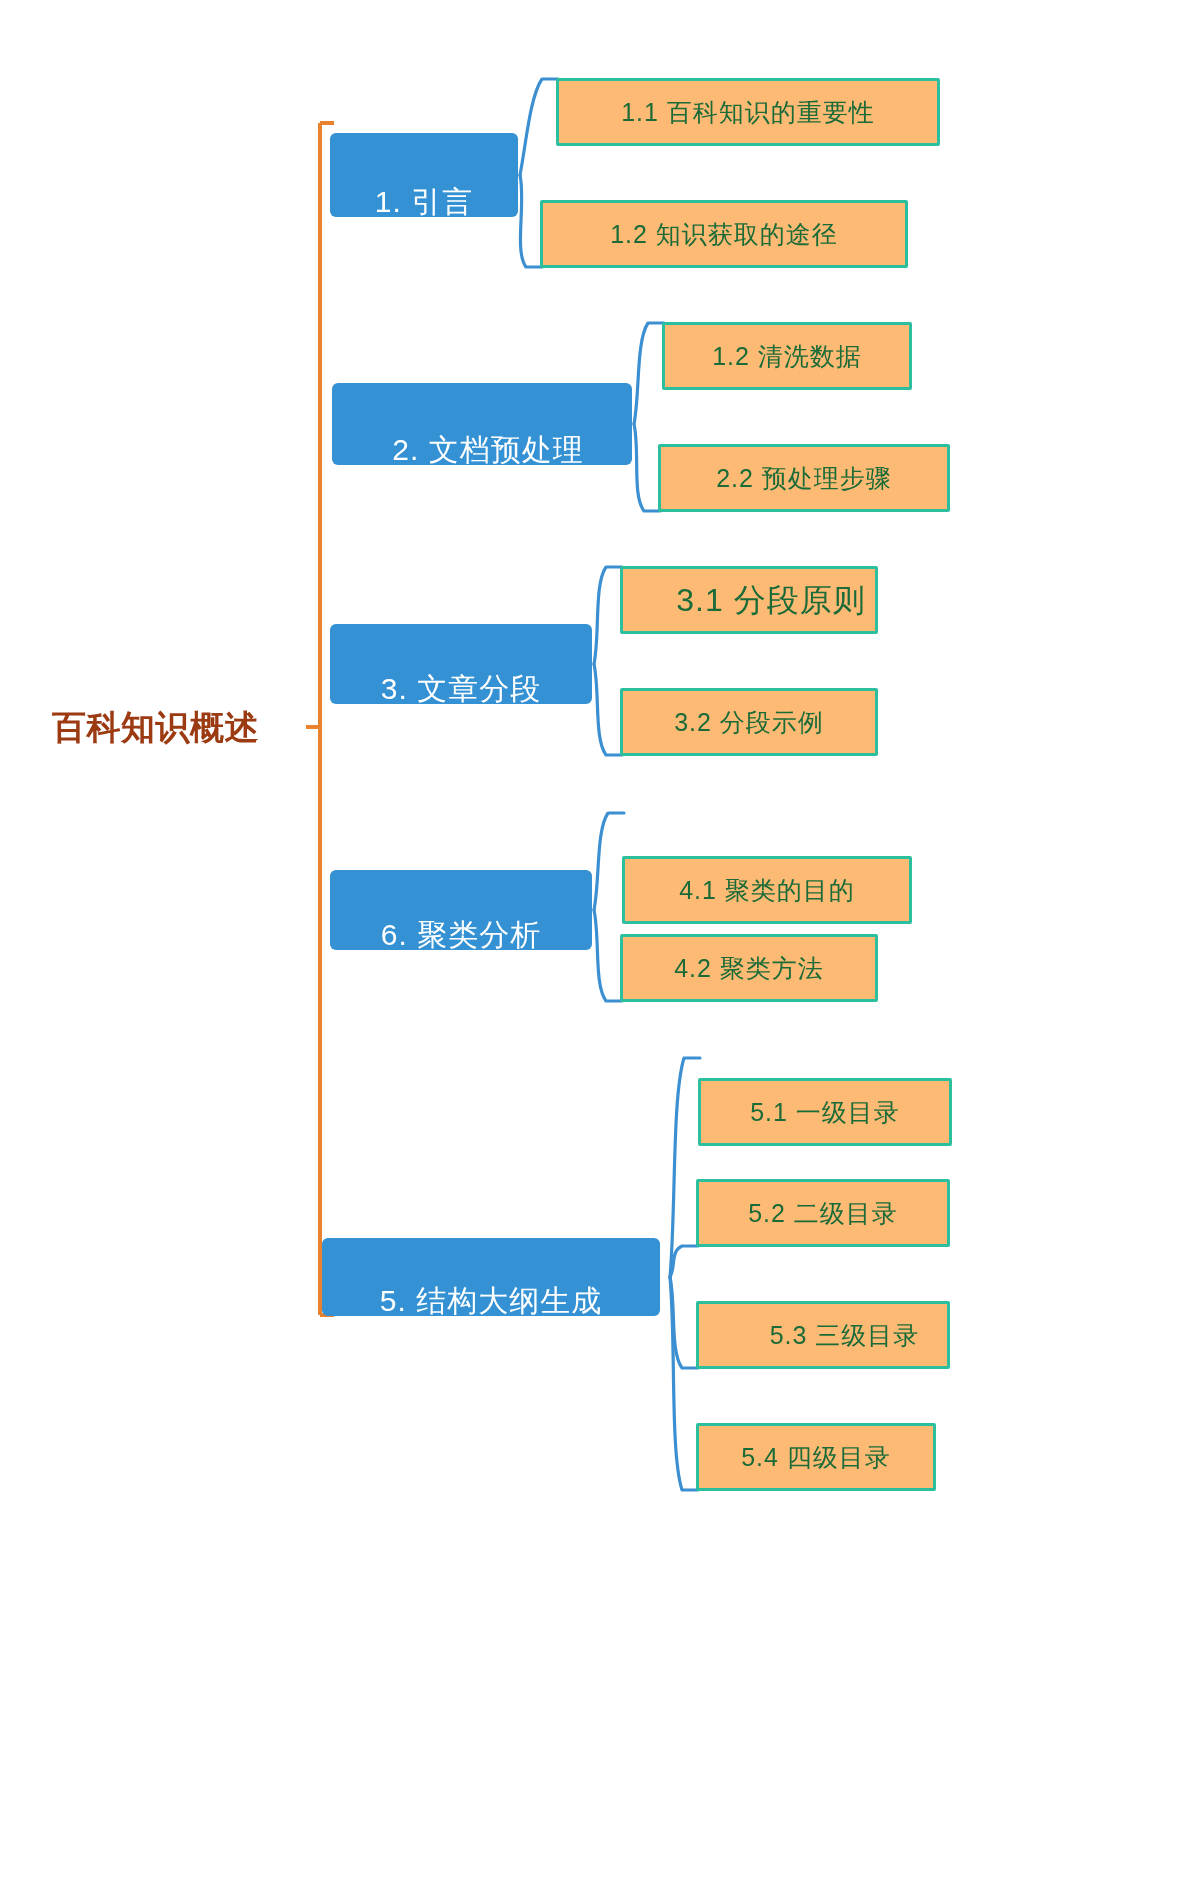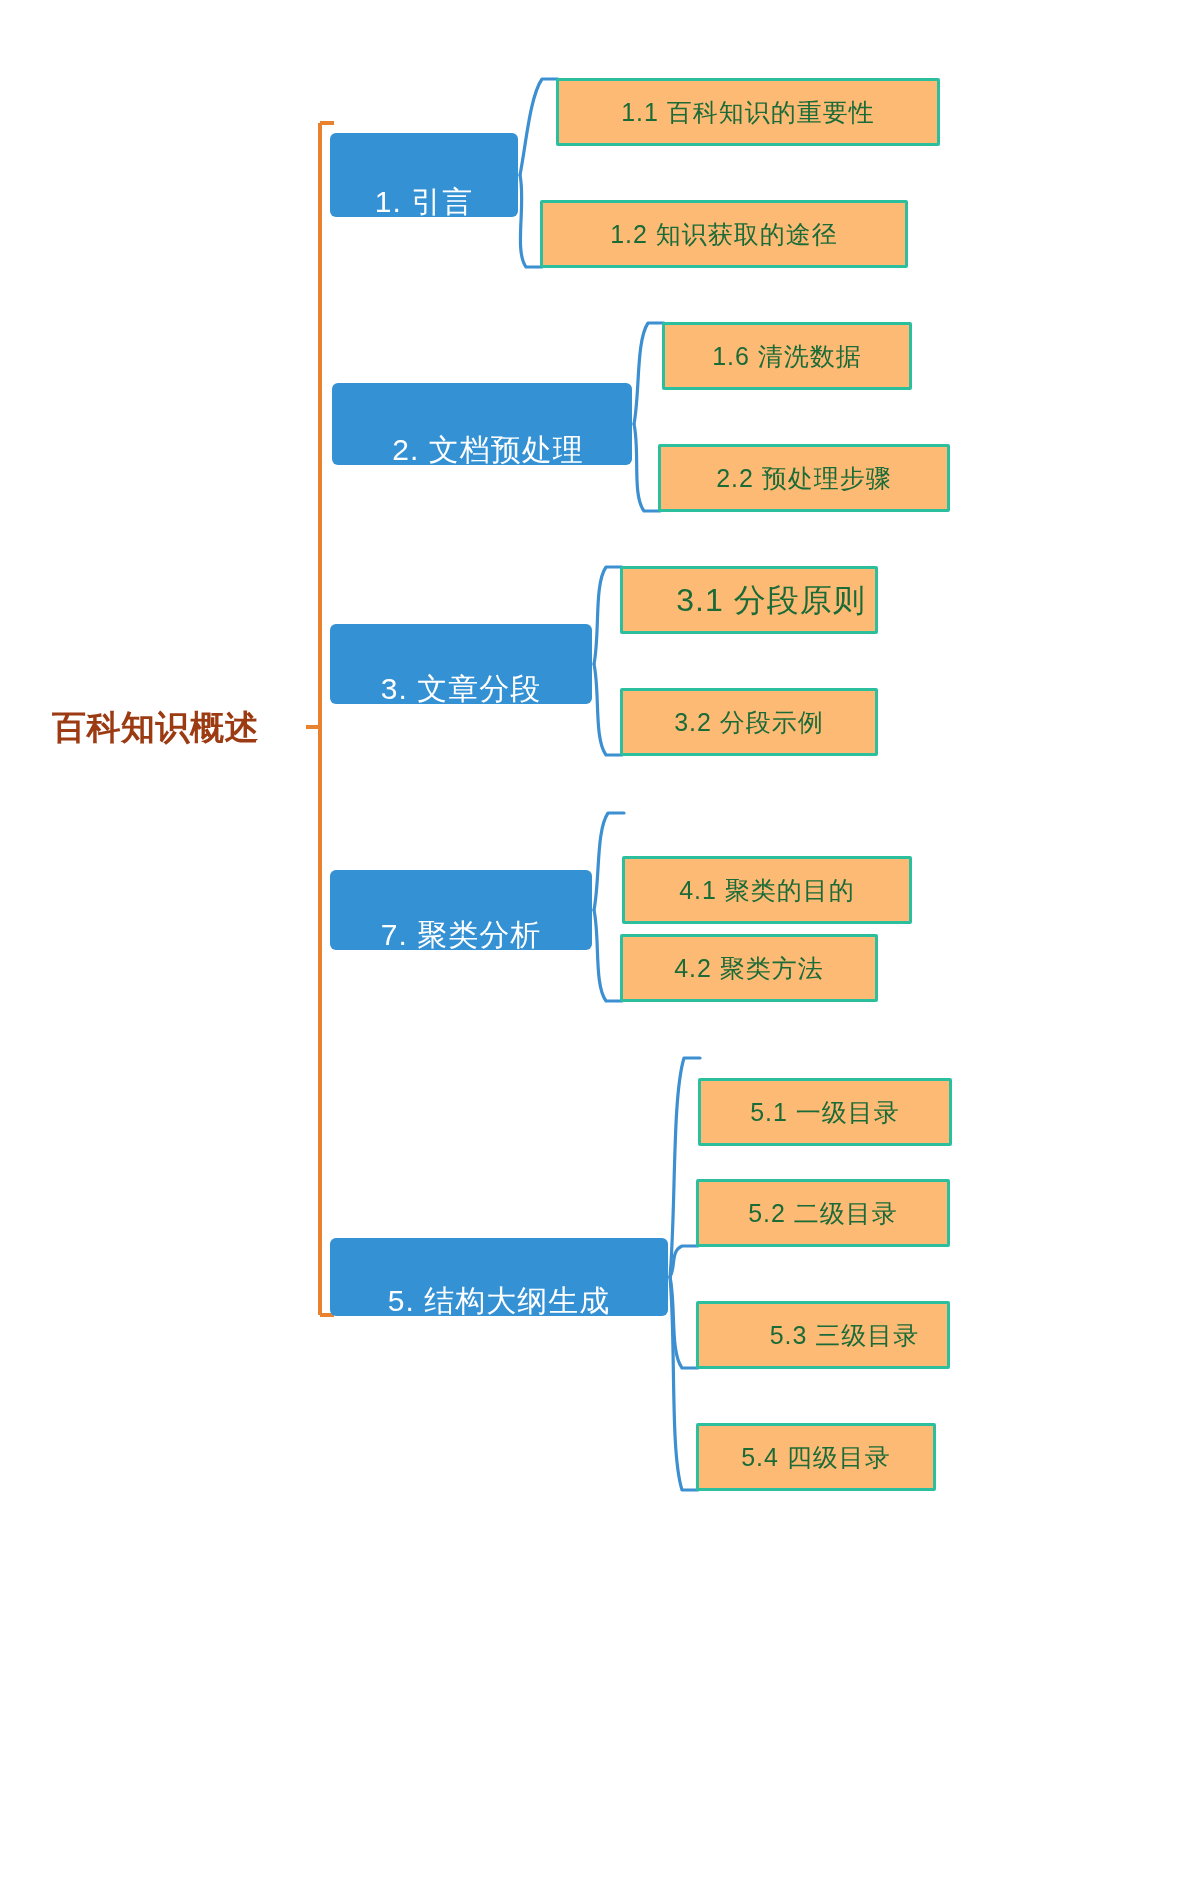--- a/index.html
+++ b/index.html
@@ -93,44 +93,44 @@
       <div class="leaf-box" style="left: 556px; top: 78px; width: 384px; height: 68px; border-width: 3px; border-color: rgb(43, 191, 158); color: rgb(26, 107, 55); font-size: 25px;">
         <span>1.1 百科知识的重要性</span>
       </div>
       <div class="leaf-box" style="left: 540px; top: 200px; width: 368px; height: 68px; border-width: 3px; border-color: rgb(43, 191, 158); color: rgb(26, 107, 55); font-size: 25px;">
         <span>1.2 知识获取的途径</span>
       </div>
       <div class="branch-box" style="left: 332px; top: 383px; width: 300px; height: 82px; background: rgb(51, 145, 212); font-size: 30px; padding-left: 12px;">
         <span>2. 文档预处理</span>
       </div>
       <div class="leaf-box" style="left: 662px; top: 322px; width: 250px; height: 68px; border-width: 3px; border-color: rgb(43, 191, 158); color: rgb(26, 107, 55); font-size: 25px;">
-        <span>1.6 清洗数据</span>
+        <span>1.2 清洗数据</span>
       </div>
       <div class="leaf-box" style="left: 658px; top: 444px; width: 292px; height: 68px; border-width: 3px; border-color: rgb(43, 191, 158); color: rgb(26, 107, 55); font-size: 25px;">
         <span>2.2 预处理步骤</span>
       </div>
       <div class="branch-box" style="left: 330px; top: 624px; width: 262px; height: 80px; background: rgb(51, 145, 212); font-size: 30px;">
         <span>3. 文章分段</span>
       </div>
       <div class="leaf-box" style="left: 620px; top: 566px; width: 258px; height: 68px; border-width: 3px; border-color: rgb(43, 191, 158); color: rgb(26, 107, 55); font-size: 32px; padding-left: 44px;">
         <span>3.1 分段原则</span>
       </div>
       <div class="leaf-box" style="left: 620px; top: 688px; width: 258px; height: 68px; border-width: 3px; border-color: rgb(43, 191, 158); color: rgb(26, 107, 55); font-size: 25px;">
         <span>3.2 分段示例</span>
       </div>
       <div class="branch-box" style="left: 330px; top: 870px; width: 262px; height: 80px; background: rgb(51, 145, 212); font-size: 30px;">
-        <span>7. 聚类分析</span>
+        <span>6. 聚类分析</span>
       </div>
       <div class="leaf-box" style="left: 622px; top: 812px; width: 290px; height: 68px; border-width: 3px; border-color: rgb(43, 191, 158); color: rgb(26, 107, 55); font-size: 25px; margin-top: 44px;">
         <span>4.1 聚类的目的</span>
       </div>
       <div class="leaf-box" style="left: 620px; top: 934px; width: 258px; height: 68px; border-width: 3px; border-color: rgb(43, 191, 158); color: rgb(26, 107, 55); font-size: 25px;">
         <span>4.2 聚类方法</span>
       </div>
-      <div class="branch-box" style="left: 330px; top: 1238px; width: 338px; height: 78px; background: rgb(51, 145, 212); font-size: 30px;">
+      <div class="branch-box" style="left: 322px; top: 1238px; width: 338px; height: 78px; background: rgb(51, 145, 212); font-size: 30px;">
         <span>5. 结构大纲生成</span>
       </div>
       <div class="leaf-box" style="left: 698px; top: 1057px; width: 254px; height: 68px; border-width: 3px; border-color: rgb(43, 191, 158); color: rgb(26, 107, 55); font-size: 25px; margin-top: 21px;">
         <span>5.1 一级目录</span>
       </div>
       <div class="leaf-box" style="left: 696px; top: 1179px; width: 254px; height: 68px; border-width: 3px; border-color: rgb(43, 191, 158); color: rgb(26, 107, 55); font-size: 25px;">
         <span>5.2 二级目录</span>
       </div>
       <div class="leaf-box" style="left: 696px; top: 1301px; width: 254px; height: 68px; border-width: 3px; border-color: rgb(43, 191, 158); color: rgb(26, 107, 55); font-size: 25px; padding-left: 43px;">
         <span>5.3 三级目录</span>

